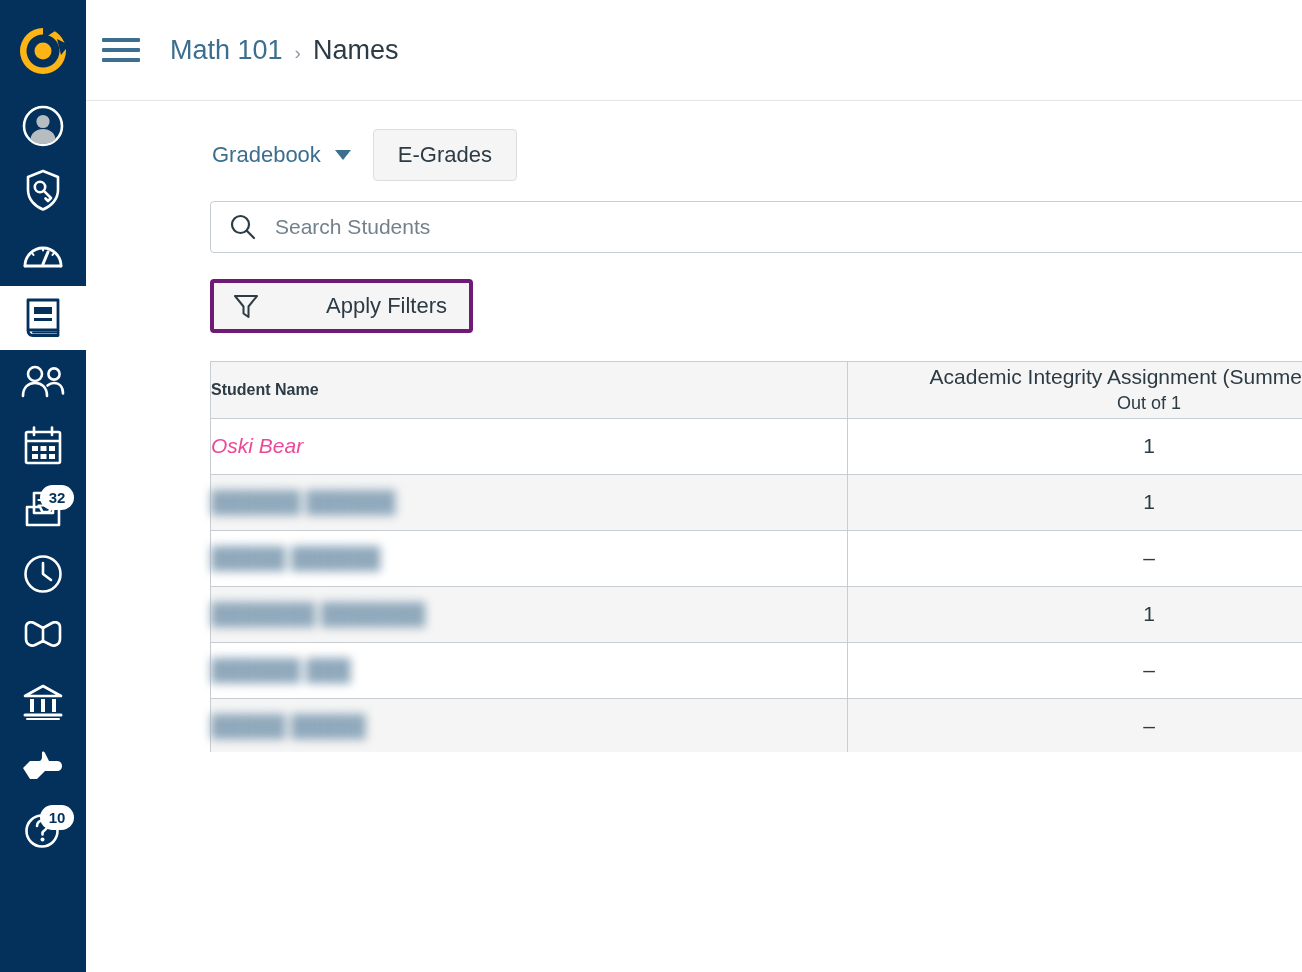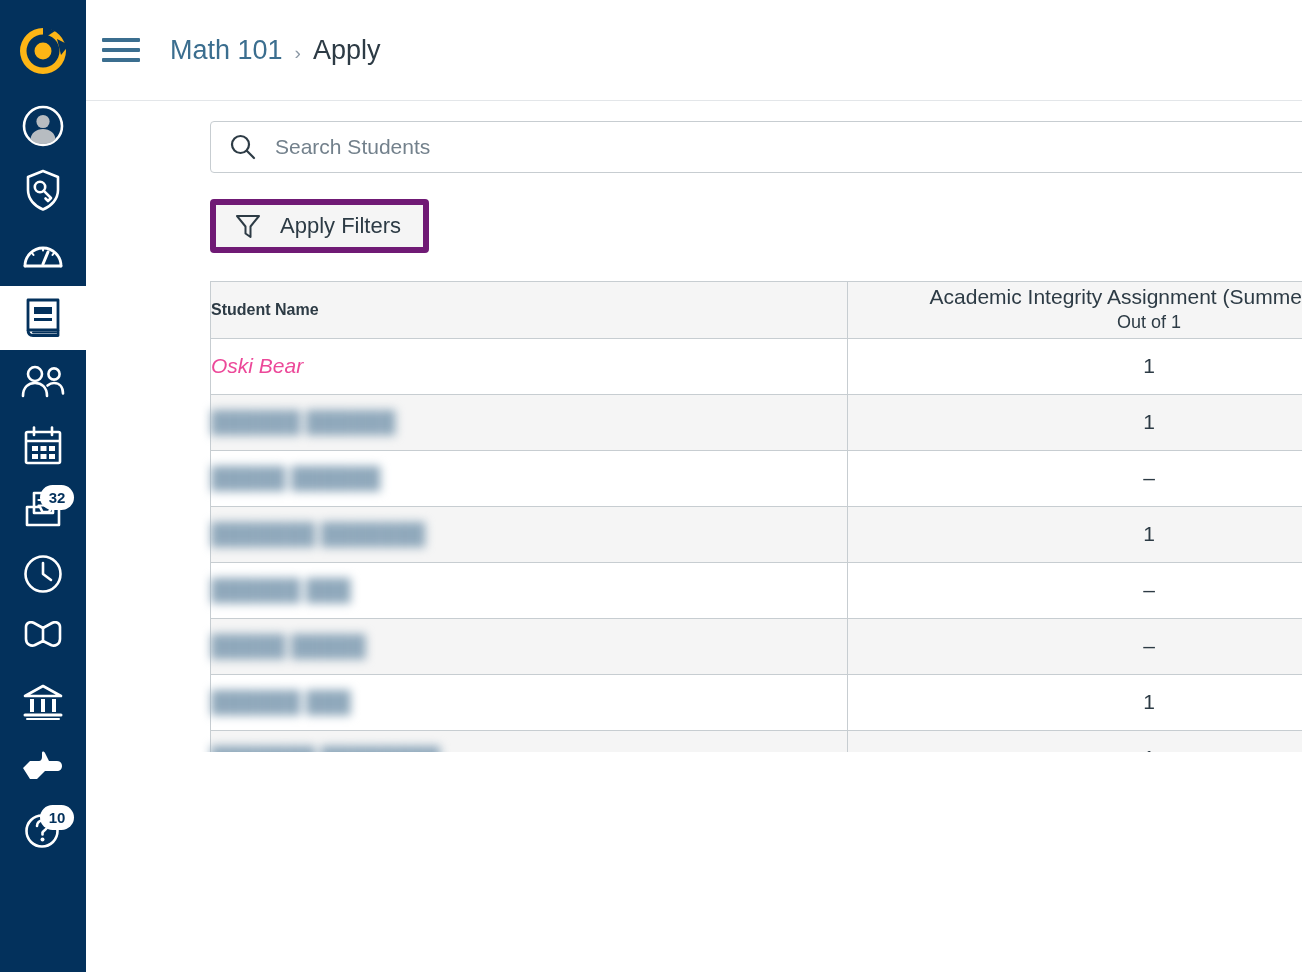--- a/index.html
+++ b/index.html
@@ -202,29 +202,30 @@
     width: 92%;
     background: transparent;
     font-family: "Liberation Sans", sans-serif;
   }
   .search-input::placeholder { color: #73818c; opacity: 1; }
 
   
   .filter-btn {
     margin-top: 26px;
     background: #f5f5f5;
-    border: 6px solid #701a75;
+    border: 4px solid #701a75;
     border-radius: 4px;
     height: 54px;
     display: inline-flex;
     align-items: center;
     padding: 0 22px 0 18px;
     cursor: pointer;
     font-size: 22px;
     color: #2d3b45;
+    gap: 48px;
   }
   .filter-btn .lbl { margin-left: 18px; }
 
   
   .table-wrap {
     margin-top: 28px;
     width: 1240px;
     border-left: 1px solid #c7cdd1;
     border-top: 1px solid #c7cdd1;
   }
@@ -458,27 +459,34 @@
 
     <header class="topbar">
       <div class="hamburger">
         <span></span>
           <span></span>
           <span></span>
       </div>
       <div class="breadcrumb">
         <a class="crumb-link">Math 101</a>
         <span class="crumb-sep">›</span>
-        <span class="crumb-current">Apply</span>
+        <span class="crumb-current">Names</span>
       </div>
     </header>
 
     <div class="content">
 
       
+      <div class="tabsrow">
+        <div class="gradebook-menu">
+          <span>Gradebook</span>
+          <span class="caret"></span>
+        </div>
+        <button class="egrades-btn">E-Grades</button>
+      </div>
 
       
 
       
       <div class="search-wrap">
         <span>
           <svg width="28" height="28" viewBox="0 0 28 28">
             <circle cx="11.5" cy="11.5" r="8.5" fill="none" stroke="#2d3b45" stroke-width="2.2"></circle>
             <path d="M17.8 17.8 L25 25" stroke="#2d3b45" stroke-width="2.2" stroke-linecap="round"></path>
           </svg>

